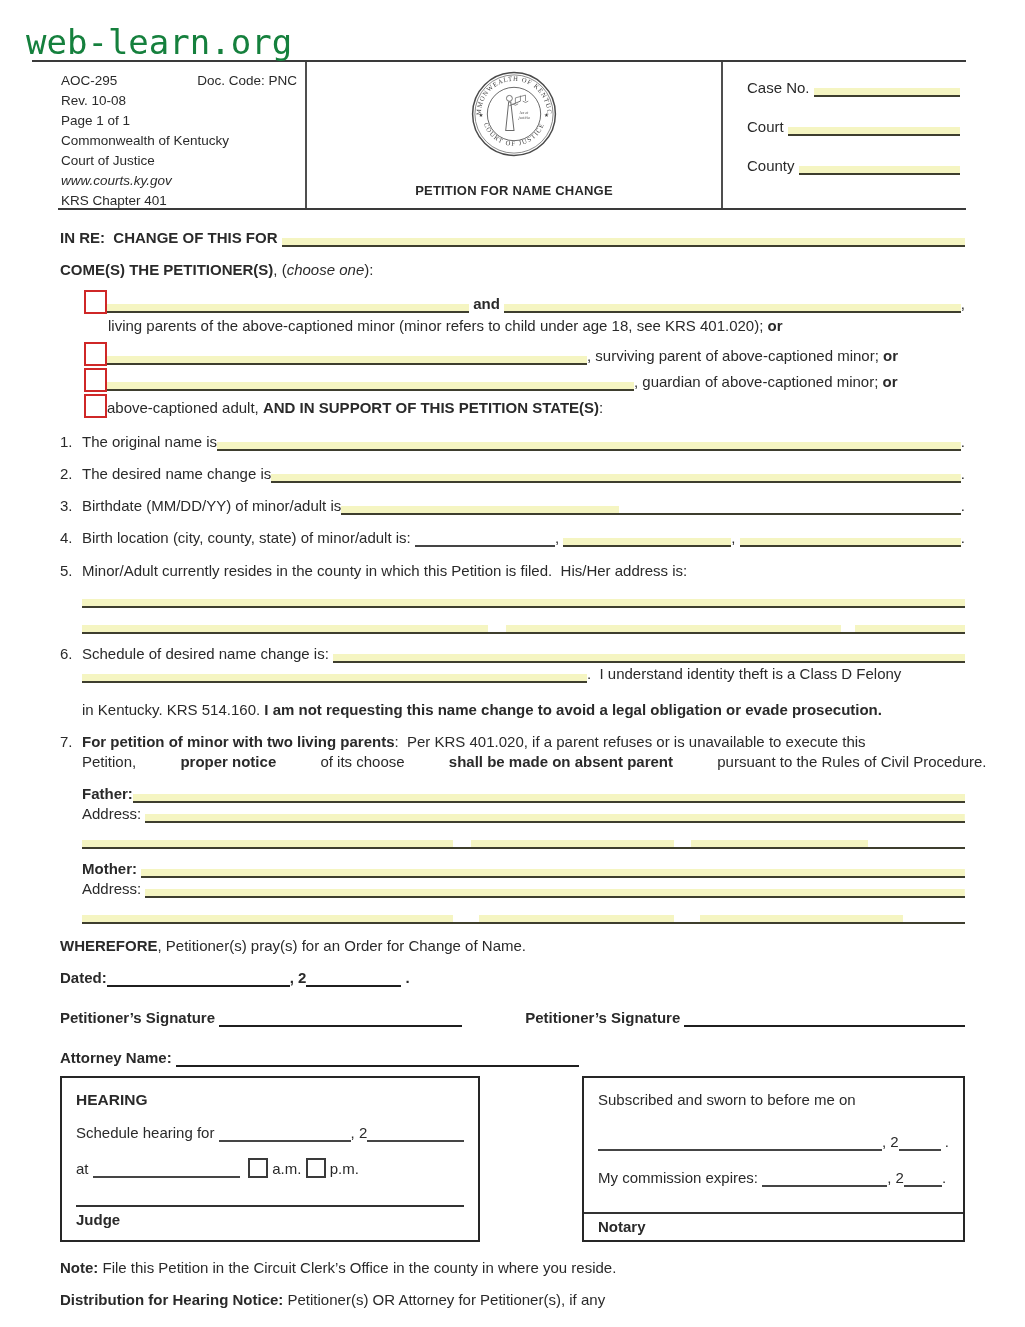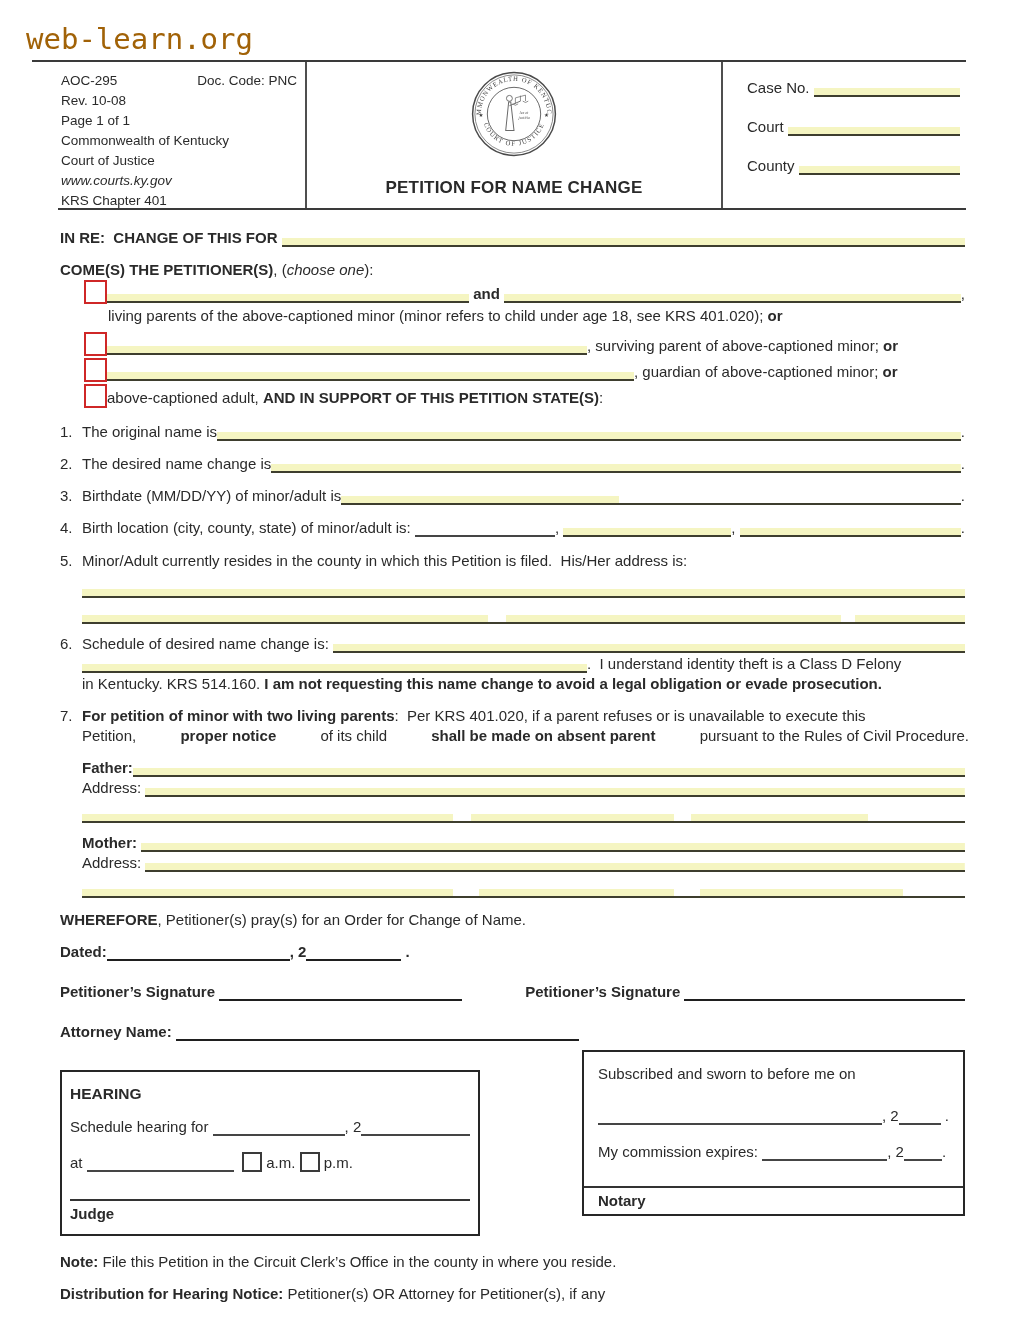--- a/index.html
+++ b/index.html
@@ -4,54 +4,54 @@
 <style>
   * { box-sizing: border-box; }
   body { margin:0; background:#888; }
   .page {
     position:relative; width:1025px; height:1327px; margin:0 auto;
     background:#ffffff; font-family:"Liberation Sans", sans-serif;
     color:#2a2a2a; font-size:15px; overflow:hidden;
   }
   .watermark {
     position:absolute; left:26px; top:22px; z-index:3;
-    font-family:"DejaVu Sans Mono", monospace; font-size:29px;
-    color:#a16207; white-space:pre;
+    font-family:"DejaVu Sans Mono", monospace; font-size:34px;
+    color:#15803d; white-space:pre;
   }
   .toprule { position:absolute; left:32px; top:60px; width:934px; border-top:2px solid #3a3a3a; }
 
   .header { position:absolute; left:58px; top:62px; width:908px; height:148px;
             border-bottom:2px solid #3a3a3a; display:flex; }
   .h-left { width:247px; padding:9px 6px 0 3px; font-size:13.5px; line-height:18.5px; }
   .h-left .r1 { display:flex; justify-content:space-between; padding-right:2px; }
   .h-mid { width:418px; border-left:2px solid #4f4f4f; border-right:2px solid #4f4f4f;
            display:flex; flex-direction:column; align-items:center; justify-content:space-between;
            padding:6px 0 10px; }
-  .h-title { font-weight:bold; font-size:17px; letter-spacing:.2px; }
+  .h-title { font-weight:bold; font-size:13px; letter-spacing:.2px; }
   .h-right { flex:1; padding:16px 6px 0 24px; }
   .h-right .row { margin-bottom:19px; }
   .it { font-style:italic; }
   .bld { font-weight:bold; }
 
   .content { position:absolute; left:60px; top:210px; width:905px; }
   .row { display:flex; align-items:flex-end; }
   .t { white-space:pre; line-height:20px; }
   .b { flex:1 1 auto; height:17px; border-bottom:2px solid #3e3e2e; margin:0 0 1px 0; }
   .b.hl { background:linear-gradient(#f5f5c2,#f5f5c2) no-repeat bottom / 100% 7px; }
   .b.plainb { border-bottom-color:#454545; }
   .b.sig { border-bottom-color:#1f1f1f; }
   .ckr { flex:0 0 auto; width:23px; height:24px; border:2.5px solid #cf2727; background:#fff; }
   .ckk { flex:0 0 auto; width:20px; height:20px; border:2px solid #3a3a3a; background:#fff; margin-bottom:1px; }
   .num { flex:0 0 22px; }
   .indent { margin-left:22px; }
   .split { display:flex; height:17px; border-bottom:2px solid #3e3e2e; margin-bottom:1px;
            align-items:flex-end; }
   .seg { height:7px; background:#f5f5c2; }
   .boxes { display:flex; margin-top:8px; }
-  .hbox { width:420px; height:166px; border:2px solid #262626; padding:12px 8px 0;margin-top:20px; }
+  .hbox { width:420px; height:166px; border:2px solid #262626; padding:12px 14px 0; }
   .nbox { width:383px; height:166px; border:2px solid #262626; padding:12px 14px 0; margin-left:auto;
           position:relative; }
   .nrule { border-top:2px solid #333; margin:24px -14px 0; }
   .hrule { border-top:2px solid #333; margin-top:26px; }
   svg text { font-family:"Liberation Serif", serif; }
 </style>
 </head>
 <body>
 
 <div class="page">
@@ -128,21 +128,21 @@
       <div class="b hl"></div>
     </div>
 
     <div class="row" style="margin-top:12px;">
       <span class="t bld">COME(S) THE PETITIONER(S)</span>
         <span class="t">, (</span>
         <span class="t it">choose one</span>
         <span class="t">):</span>
     </div>
 
-    <div class="row" style="margin-top:0;">
+    <div class="row" style="margin-top:10px;">
       <span class="t" style="flex:0 0 24px;"> </span>
       <div class="ckr" style="margin-bottom:0;"></div>
       <div class="b hl" style="flex:0 0 362px;"></div>
       <span class="t bld"> and </span>
       <div class="b hl"></div>
       <span class="t">,</span>
     </div>
     <div class="row" style="margin-top:2px; margin-left:48px;">
       <span class="t">living parents of the above-captioned minor (minor refers to child under age 18, see KRS 401.020); </span>
         <span class="t bld">or</span>
@@ -222,34 +222,34 @@
 
     <div class="row" style="margin-top:10px;">
       <span class="t num">6.</span>
       <span class="t">Schedule of desired name change is: </span>
       <div class="b hl"></div>
     </div>
     <div class="row indent" style="margin-top:0;">
       <div class="b hl" style="flex:0 0 505px;"></div>
       <span class="t">.  I understand identity theft is a Class D Felony</span>
     </div>
-    <div class="row indent" style="margin-top:0;">
+    <div class="row indent" style="margin-top:16px;">
       <span class="t">in Kentucky. KRS 514.160. </span>
         <span class="t bld">I am not requesting this name change to avoid a legal obligation or evade prosecution.</span>
     </div>
 
     <div class="row" style="margin-top:12px;">
       <span class="t num">7.</span>
       <span class="t bld">For petition of minor with two living parents</span>
         <span class="t">:  Per KRS 401.020, if a parent refuses or is unavailable to execute this</span>
     </div>
     <div class="row indent" style="margin-top:0;gap:40px;">
       <span class="t">Petition, </span>
         <span class="t bld">proper notice</span>
-        <span class="t"> of its child </span>
+        <span class="t"> of its choose </span>
         <span class="t bld">shall be made on absent parent</span>
         <span class="t"> pursuant to the Rules of Civil Procedure.</span>
     </div>
 
     <div class="row indent" style="margin-top:12px;">
       <span class="t bld">Father:</span>
       <div class="b hl"></div>
     </div>
     <div class="row indent" style="margin-top:0;">
       <span class="t">Address: </span>

